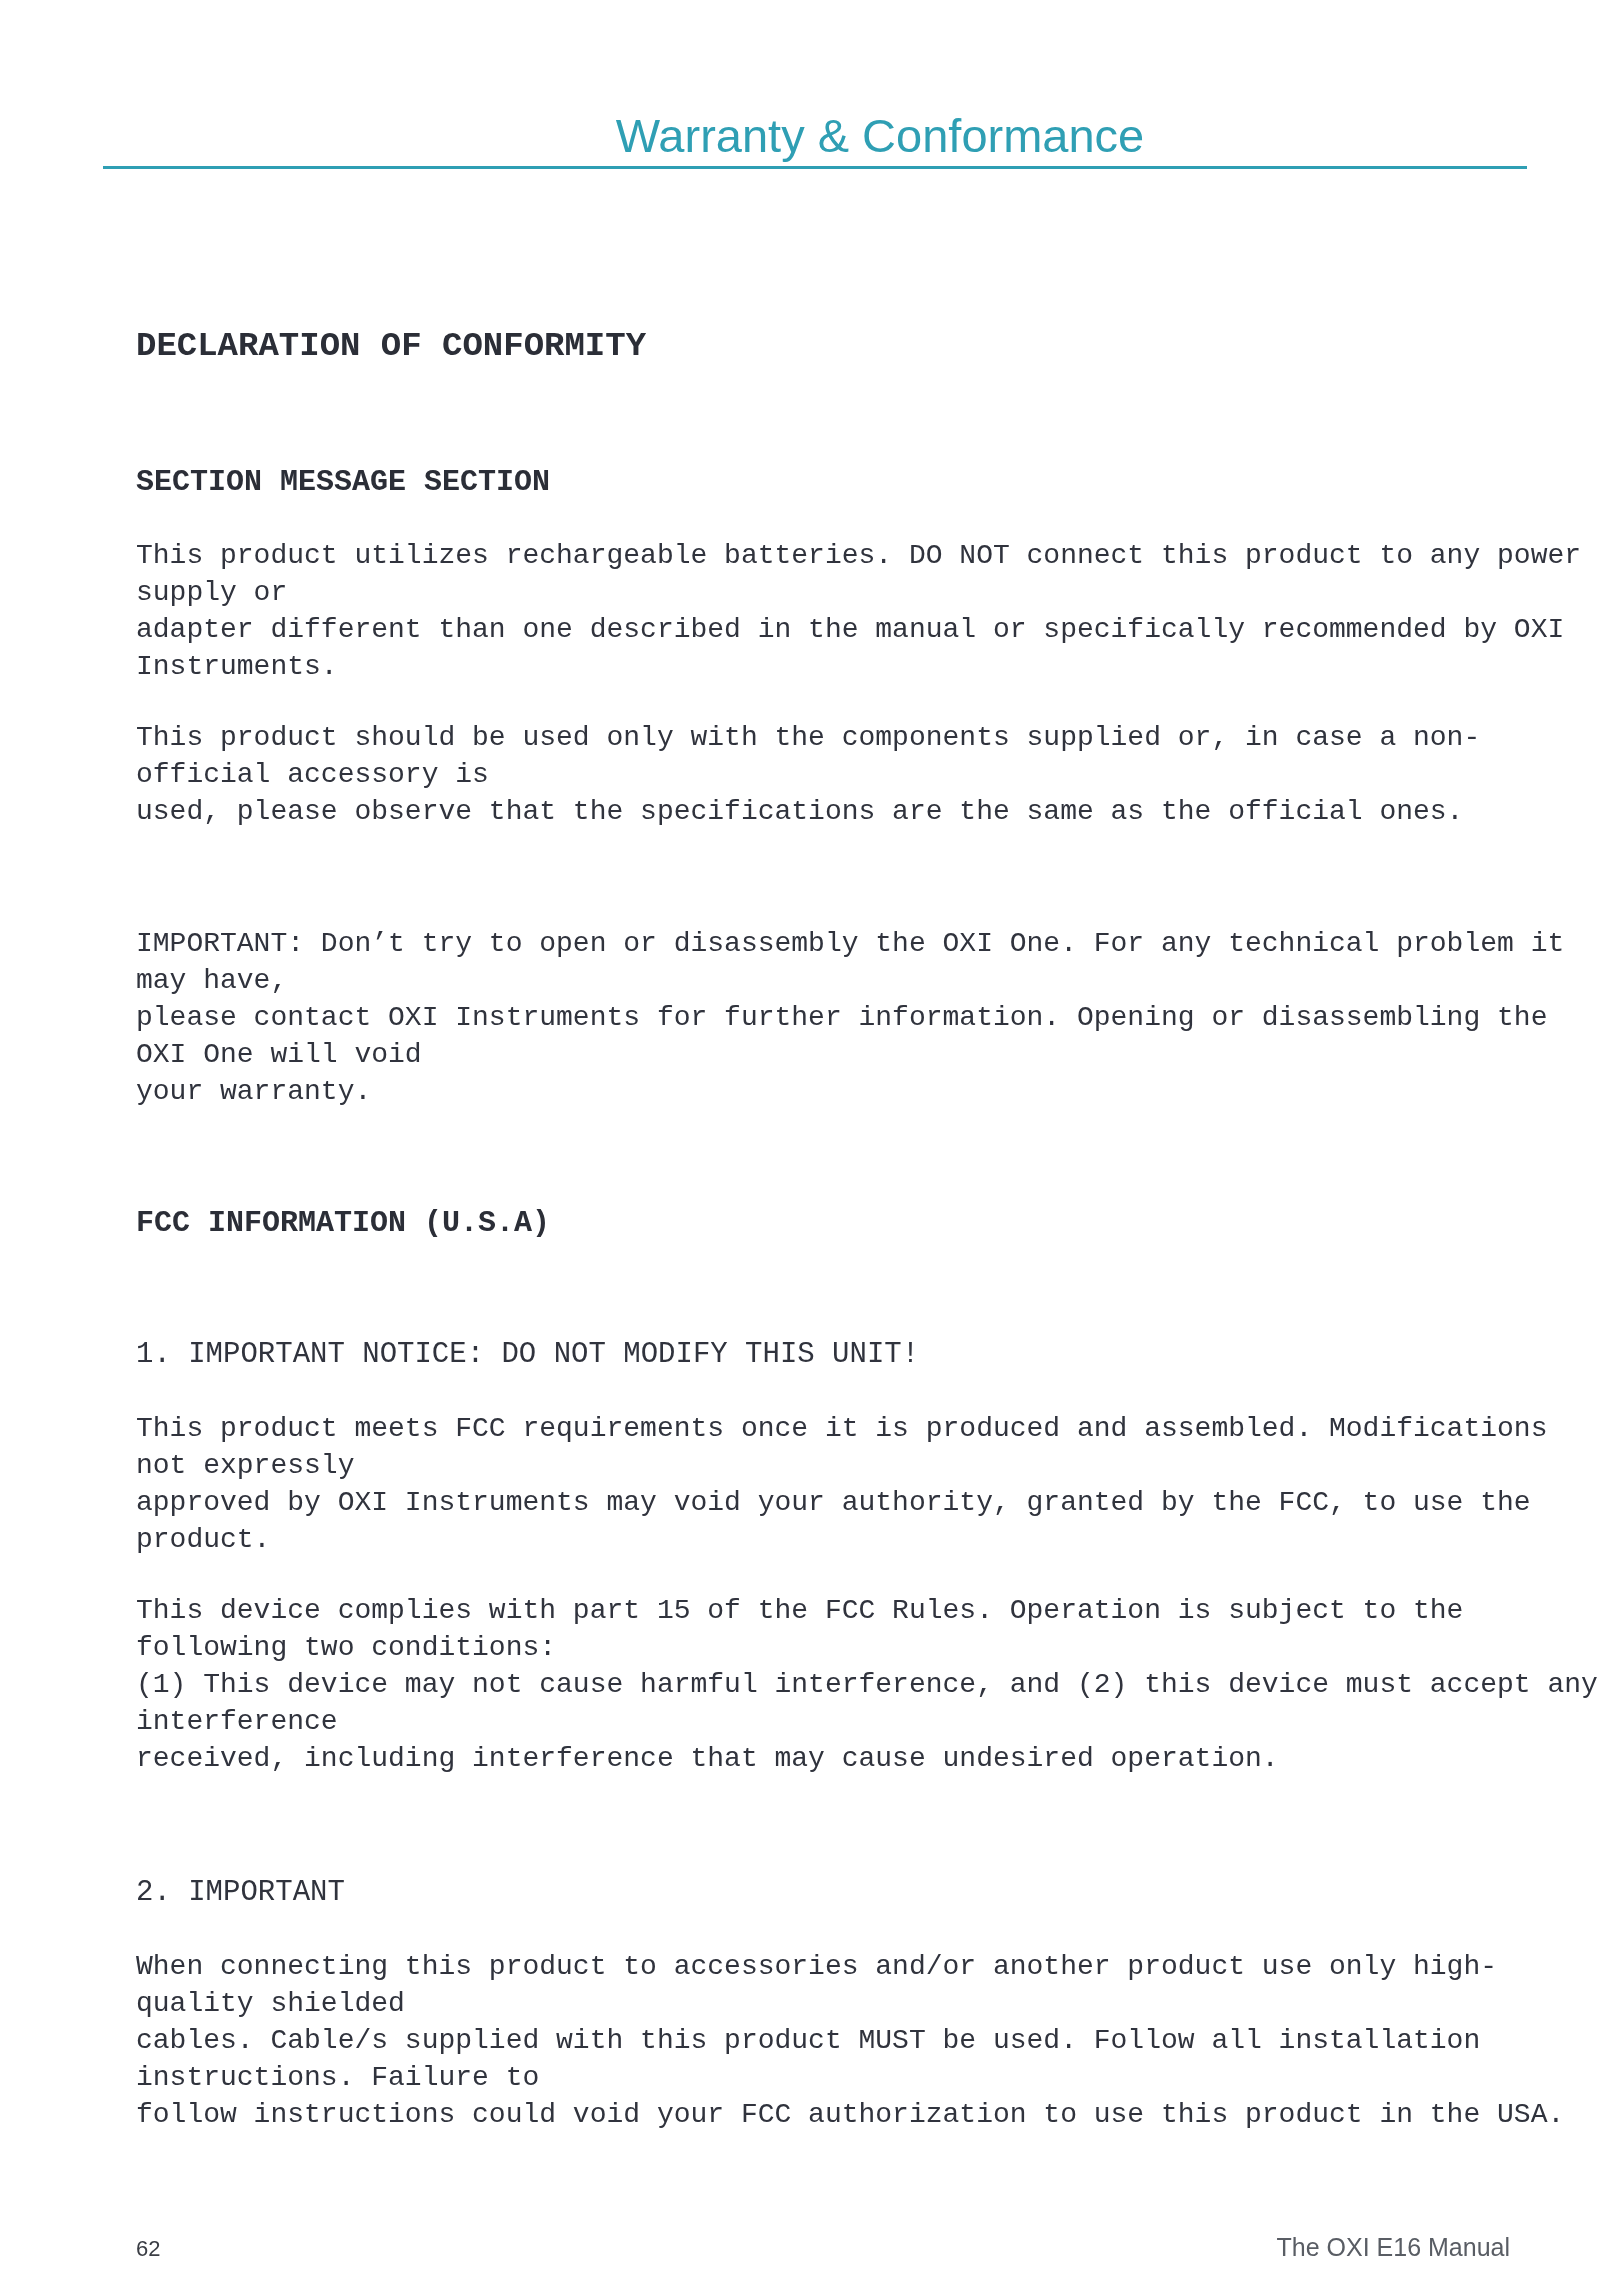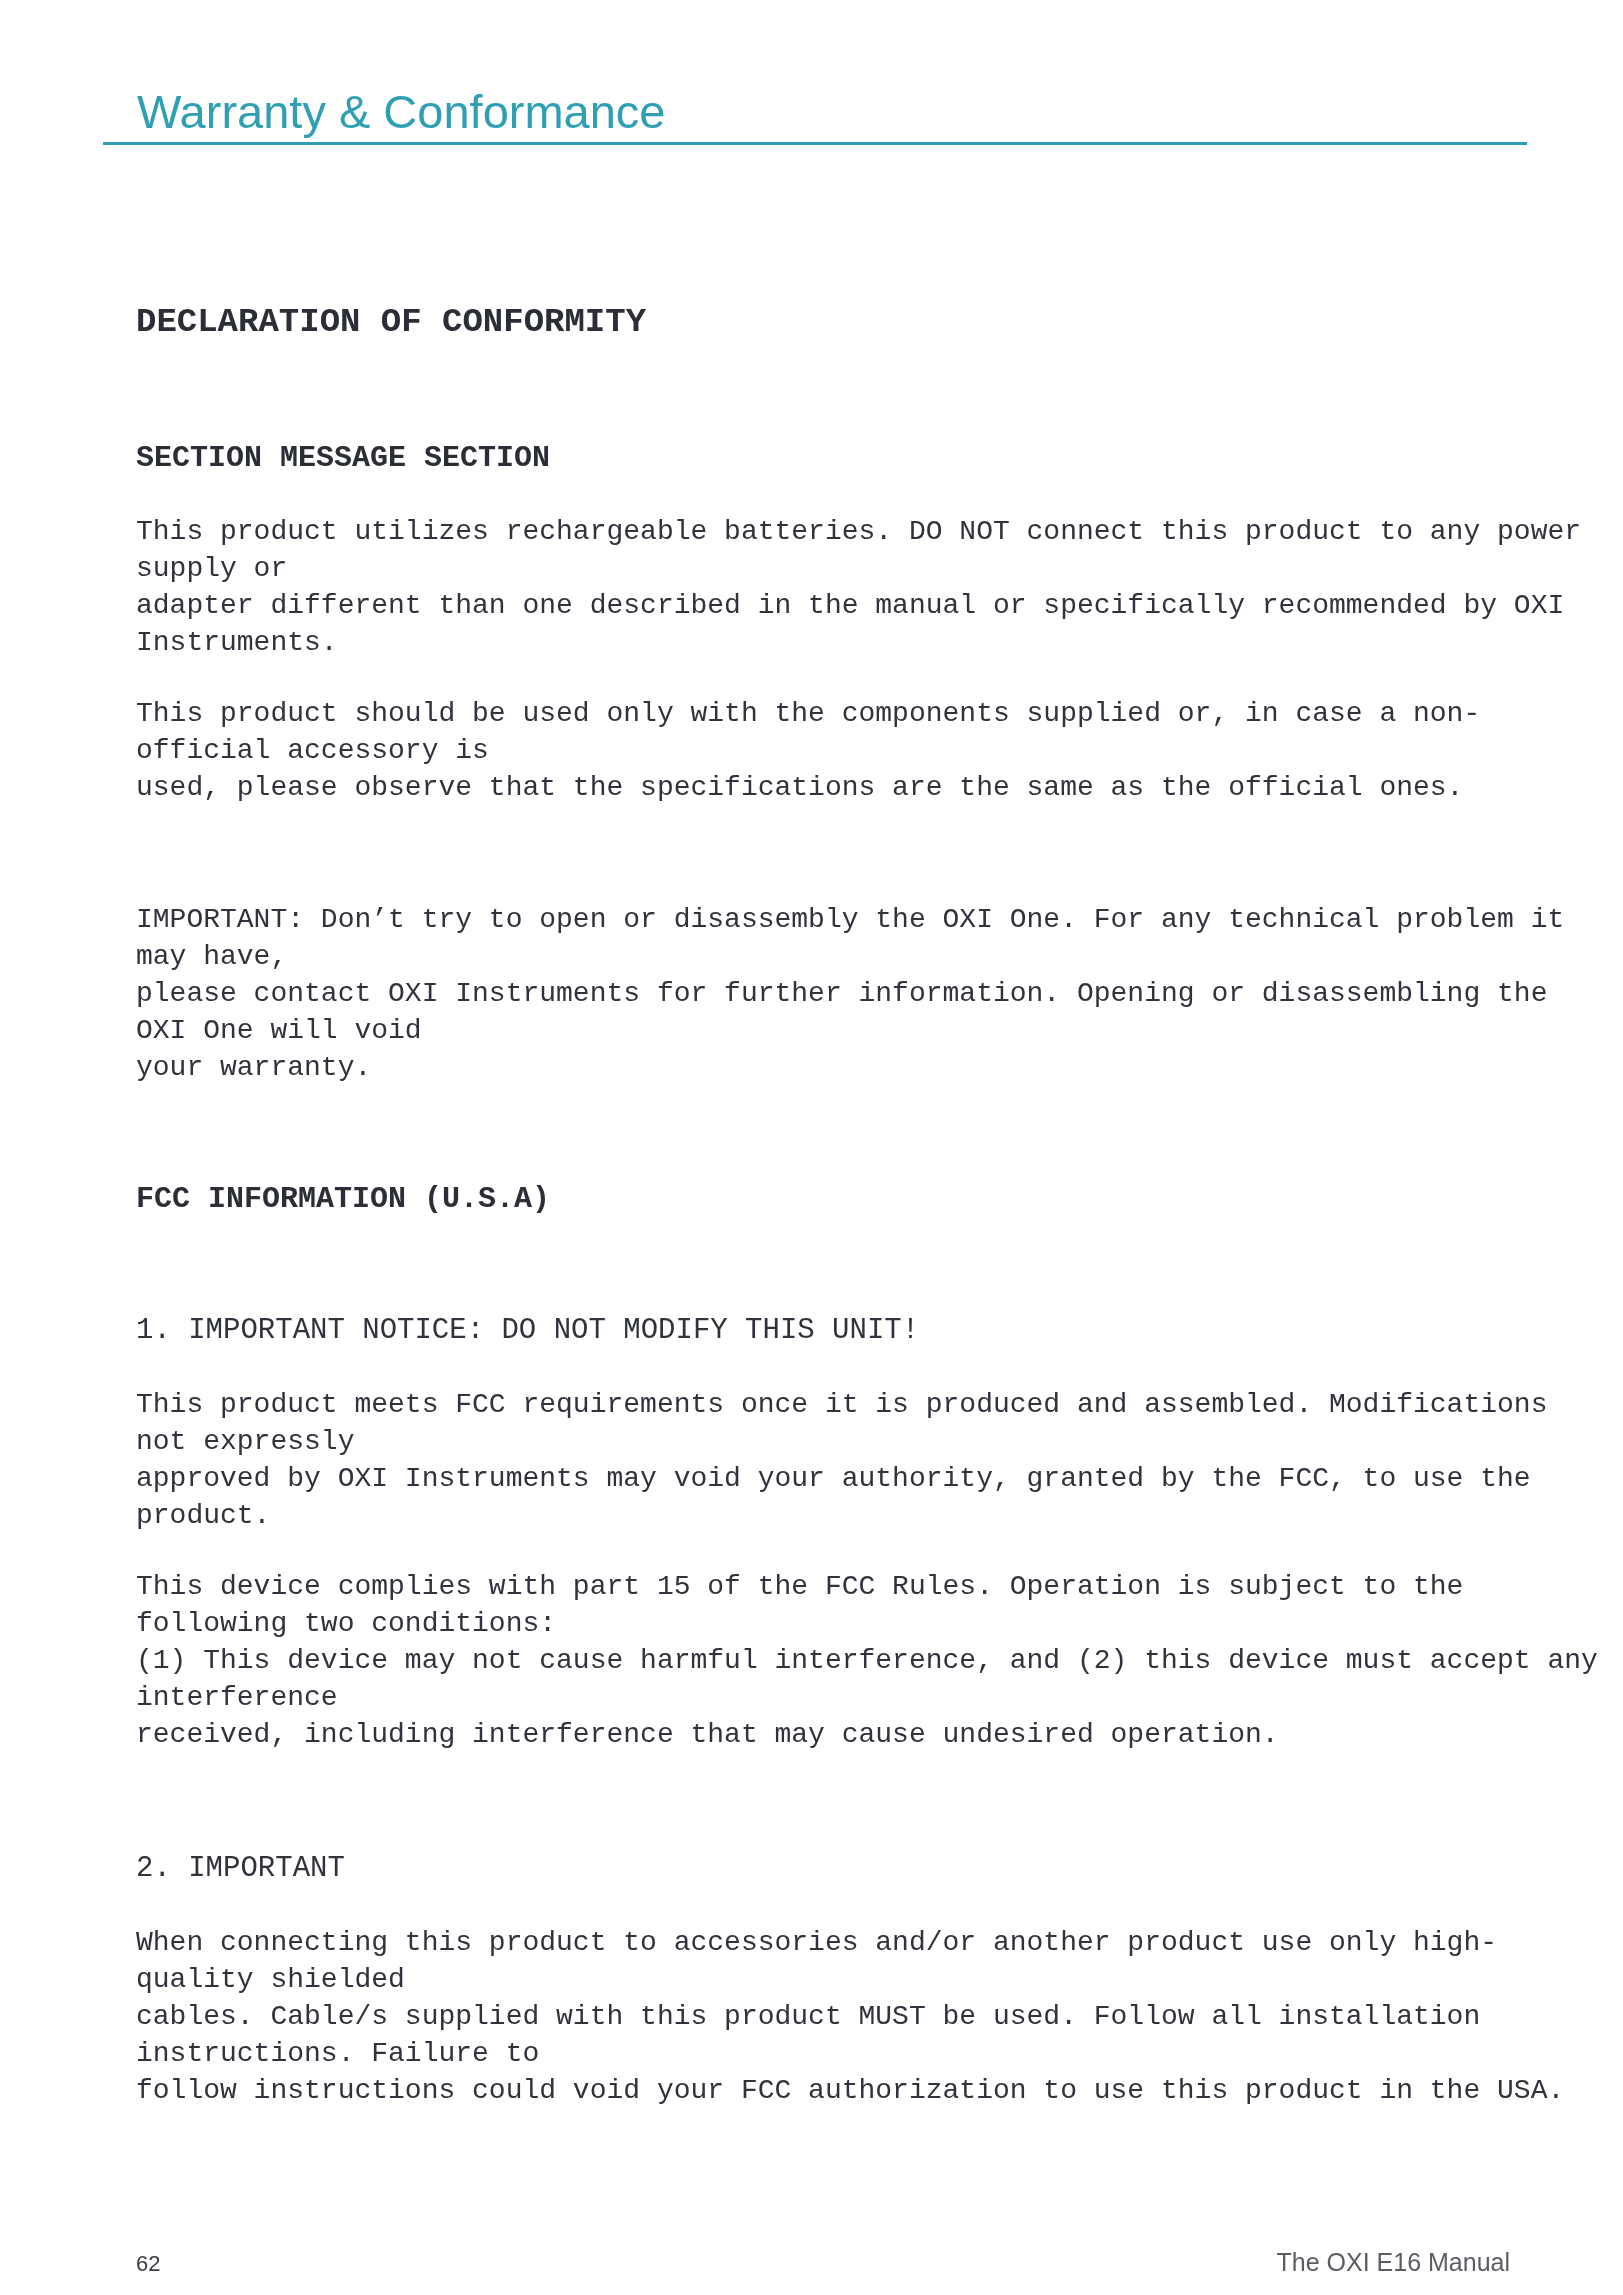--- a/index.html
+++ b/index.html
@@ -11,21 +11,22 @@
     position: relative;
     width: 1623px;
     height: 2295px;
     background: #ffffff;
     font-family: "Liberation Sans", sans-serif;
     color: #30333d;
     overflow: hidden;
   }
   
   .header {
-    padding-top: 88px;
+    padding-top: 112px;
+    text-align: center;
   }
   .page-title {
     margin: 0 0 0 137px;
     font-size: 47px;
     line-height: 47px;
     font-weight: 400;
     color: #2f9fb4;
   }
   .header-rule {
     height: 3.3px;
@@ -69,21 +70,21 @@
     line-height: 37px;
     font-weight: 400;
     white-space: pre-line;
   }
   .notice-title.gap-xlarge { margin-top: 97px; }
   
   .footer {
     position: absolute;
     left: 136px;
     right: 113px;
-    bottom: 18px;
+    bottom: 33px;
     display: flex;
     justify-content: space-between;
     align-items: baseline;
   }
   .footer .page-number {
     font-size: 22px;
     color: #3a3d44;
   }
   .footer .manual-name {
     font-size: 25px;

